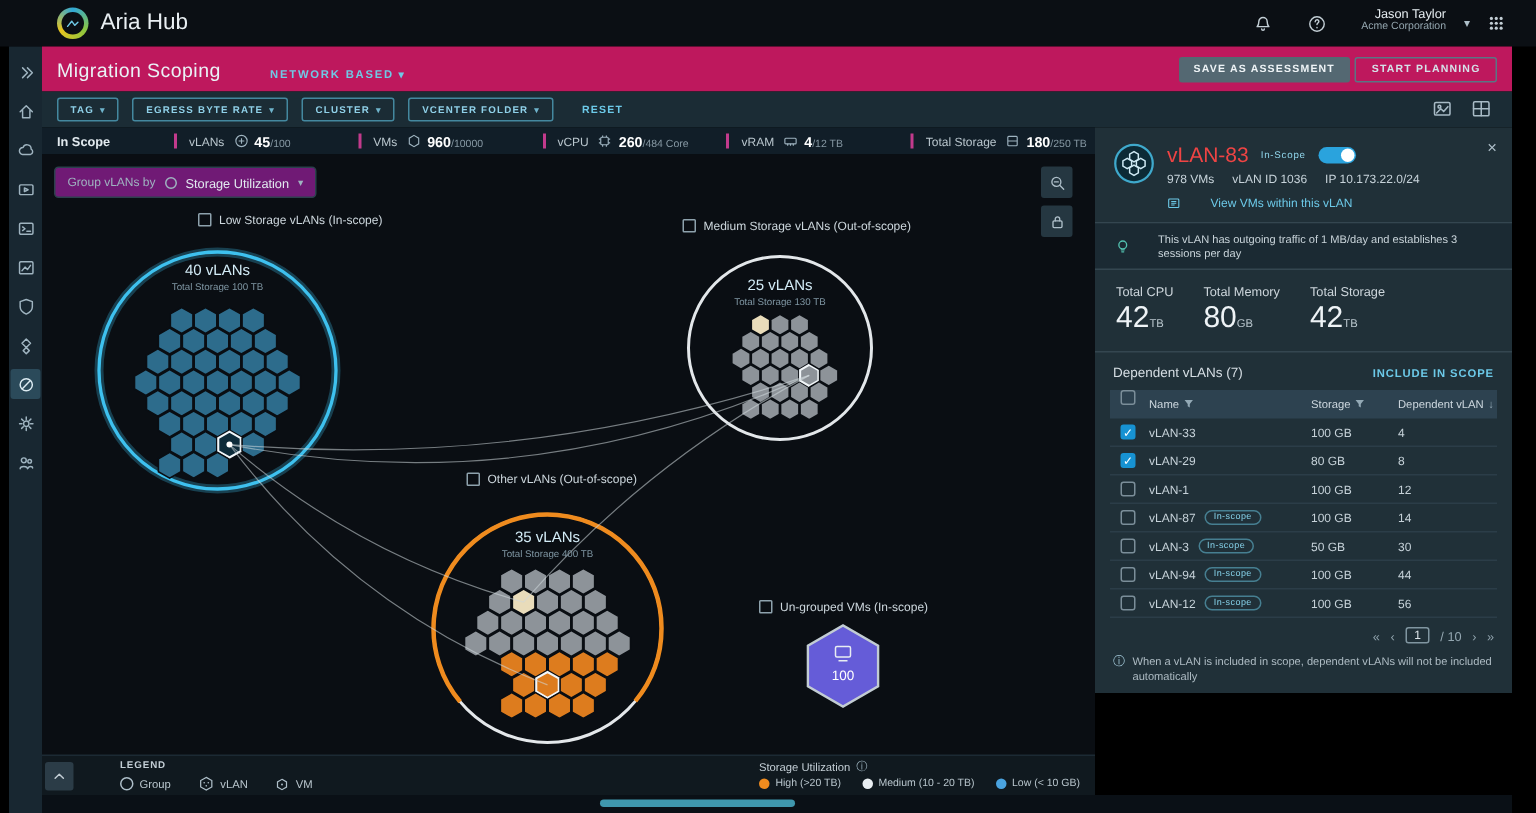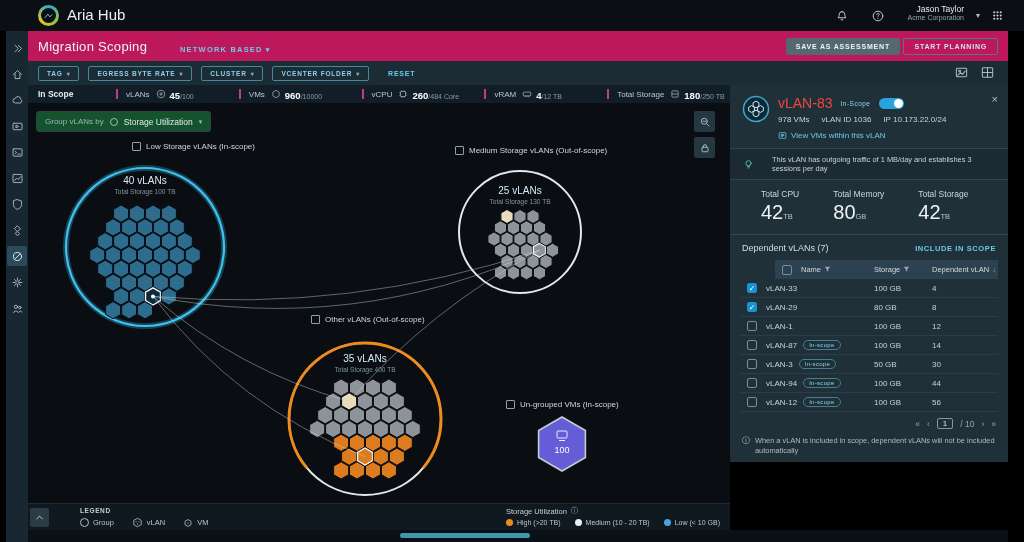--- a/index.html
+++ b/index.html
@@ -47,21 +47,21 @@
   .mval b { font-size:9.5px; color:#fff; font-weight:bold; }
   .mval i { font-style:normal; font-size:7px; color:#8799a4; }
   
   .sidebar { position:absolute; left:6px; top:31px; width:22px; height:511px; background:#182731;
              display:flex; flex-direction:column; align-items:center; padding-top:7px; gap:6px; }
   .sitem { width:20px; height:20px; display:flex; align-items:center; justify-content:center; color:#9fb4c0; border-radius:2px; }
   .sitem.active { background:#2b4a5a; color:#dcebf2; }
   
   .canvas { position:absolute; left:28px; top:103px; width:702px; height:400px; background:#0a0e13; }
   .canvas svg.viz { position:absolute; left:0; top:0; }
-  .groupby { position:absolute; left:8px; top:8px; height:21px; background:#14532d; border:1px solid #2c414d; border-radius:3px;
+  .groupby { position:absolute; left:8px; top:8px; height:21px; background:#701a75; border:1px solid #2c414d; border-radius:3px;
              display:flex; align-items:center; padding:0 8px; gap:6px; }
   .gb-label { font-size:8px; color:#9fb4c0; }
   .gb-radio { width:8px; height:8px; border:1px solid #9fb4c0; border-radius:50%; }
   .gb-value { font-size:8.5px; color:#e2ebf0; }
   .gb-chevron { font-size:7px; color:#9fb4c0; }
   .zoombtn { position:absolute; left:666px; width:21px; height:21px; background:#253741; border-radius:2px;
              color:#aebfc9; display:flex; align-items:center; justify-content:center; }
   .chk { position:absolute; display:flex; align-items:center; gap:5px; font-size:8px; color:#cdd7dd; white-space:nowrap; }
   .chk .box { width:9px; height:9px; border:1px solid #8ea2ad; border-radius:1px; background:transparent; flex:none; }
   .bubble-label { position:absolute; width:150px; text-align:center; pointer-events:none; }
@@ -88,35 +88,35 @@
   .rightpanel { position:absolute; left:730px; top:85px; width:278px; height:377px; background:#203038; overflow:hidden; }
   .rp-close { position:absolute; right:10px; top:8px; font-size:11px; color:#aebfc9; }
   .rp-head { padding:10px 12px 0 12px; display:flex; align-items:flex-start; gap:8px; }
   .rp-icon { width:28px; height:28px; flex:none; }
   .rp-title-row { display:flex; align-items:center; gap:8px; }
   .rp-title { font-size:14px; color:#ef4444; }
   .rp-scope-label { font-size:6.5px; letter-spacing:.5px; color:#8fd4ea; }
   .toggle { width:25px; height:11px; border-radius:6px; background:#2aa3dd; position:relative; }
   .toggle::after { content:""; position:absolute; right:1px; top:1px; width:9px; height:9px; border-radius:50%; background:#fff; }
   .rp-meta { display:flex; gap:12px; font-size:8px; color:#c7d3da; margin-top:4px; }
-  .rp-link { display:flex; align-items:center; gap:4px; font-size:8px; color:#6cc9e8; margin:7px 0 0 48px; }
+  .rp-link { display:flex; align-items:center; gap:20px; font-size:8px; color:#6cc9e8; margin:7px 0 0 48px; }
   .rp-link svg { width:9px; height:9px; }
   .divider { border-top:1px solid #344650; margin-top:8px; }
   .info-strip { display:flex; align-items:center; gap:17px; padding:6px 12px; background:#1b2a33; }
   .bulb { width:13px; height:13px; color:#53c1b0; flex:none; }
   .info-text { font-size:7.4px; color:#c9d4da; }
-  .stats { display:flex; gap:34px; padding:9px 14px 8px 14px;margin-left:17px; }
+  .stats { display:flex; gap:20px; padding:9px 14px 8px 14px; }
   .stat-label { font-size:8.5px; color:#cdd6dc; }
   .stat-value { font-size:20px; font-weight:300; color:#eef3f6; margin-top:2px; }
   .stat-unit { font-size:7.5px; color:#b9c6cd; }
   .dep-header { display:flex; justify-content:space-between; align-items:center; padding:8px 12px 0 12px; }
   .dep-title { font-size:9px; color:#d6dee4; }
   .dep-action { font-size:7.5px; font-weight:bold; letter-spacing:.6px; color:#6cc9e8; }
   .table { margin:7px 10px 0 10px; }
-  .thead { display:flex; align-items:center; height:19px; background:#2d4250; font-size:7.5px; color:#cfd9e0;margin-left:35px; }
+  .thead { display:flex; height:19px; background:#2d4250; font-size:7.5px; color:#cfd9e0; }
   .trow { display:flex; align-items:center; height:19px; border-bottom:1px solid #2b3d48; font-size:8px; color:#c6d2d9; }
   .c-check { width:24px; display:flex; justify-content:center; }
   .c-name { flex:1; display:flex; align-items:center; gap:6px; padding-left:2px; }
   .c-storage { width:58px; }
   .c-dep { width:66px; }
   .hcell { display:flex; align-items:center; gap:3px; }
   .funnel { width:7px; height:7px; color:#93a9b5; }
   .sort { font-size:7.5px; color:#93a9b5; }
   .cbox { width:10px; height:10px; border:1px solid #7b8e99; border-radius:2px; font-size:8px; line-height:9px; text-align:center; color:#fff; }
   .cbox.checked { background:#1792d2; border-color:#1792d2; }

